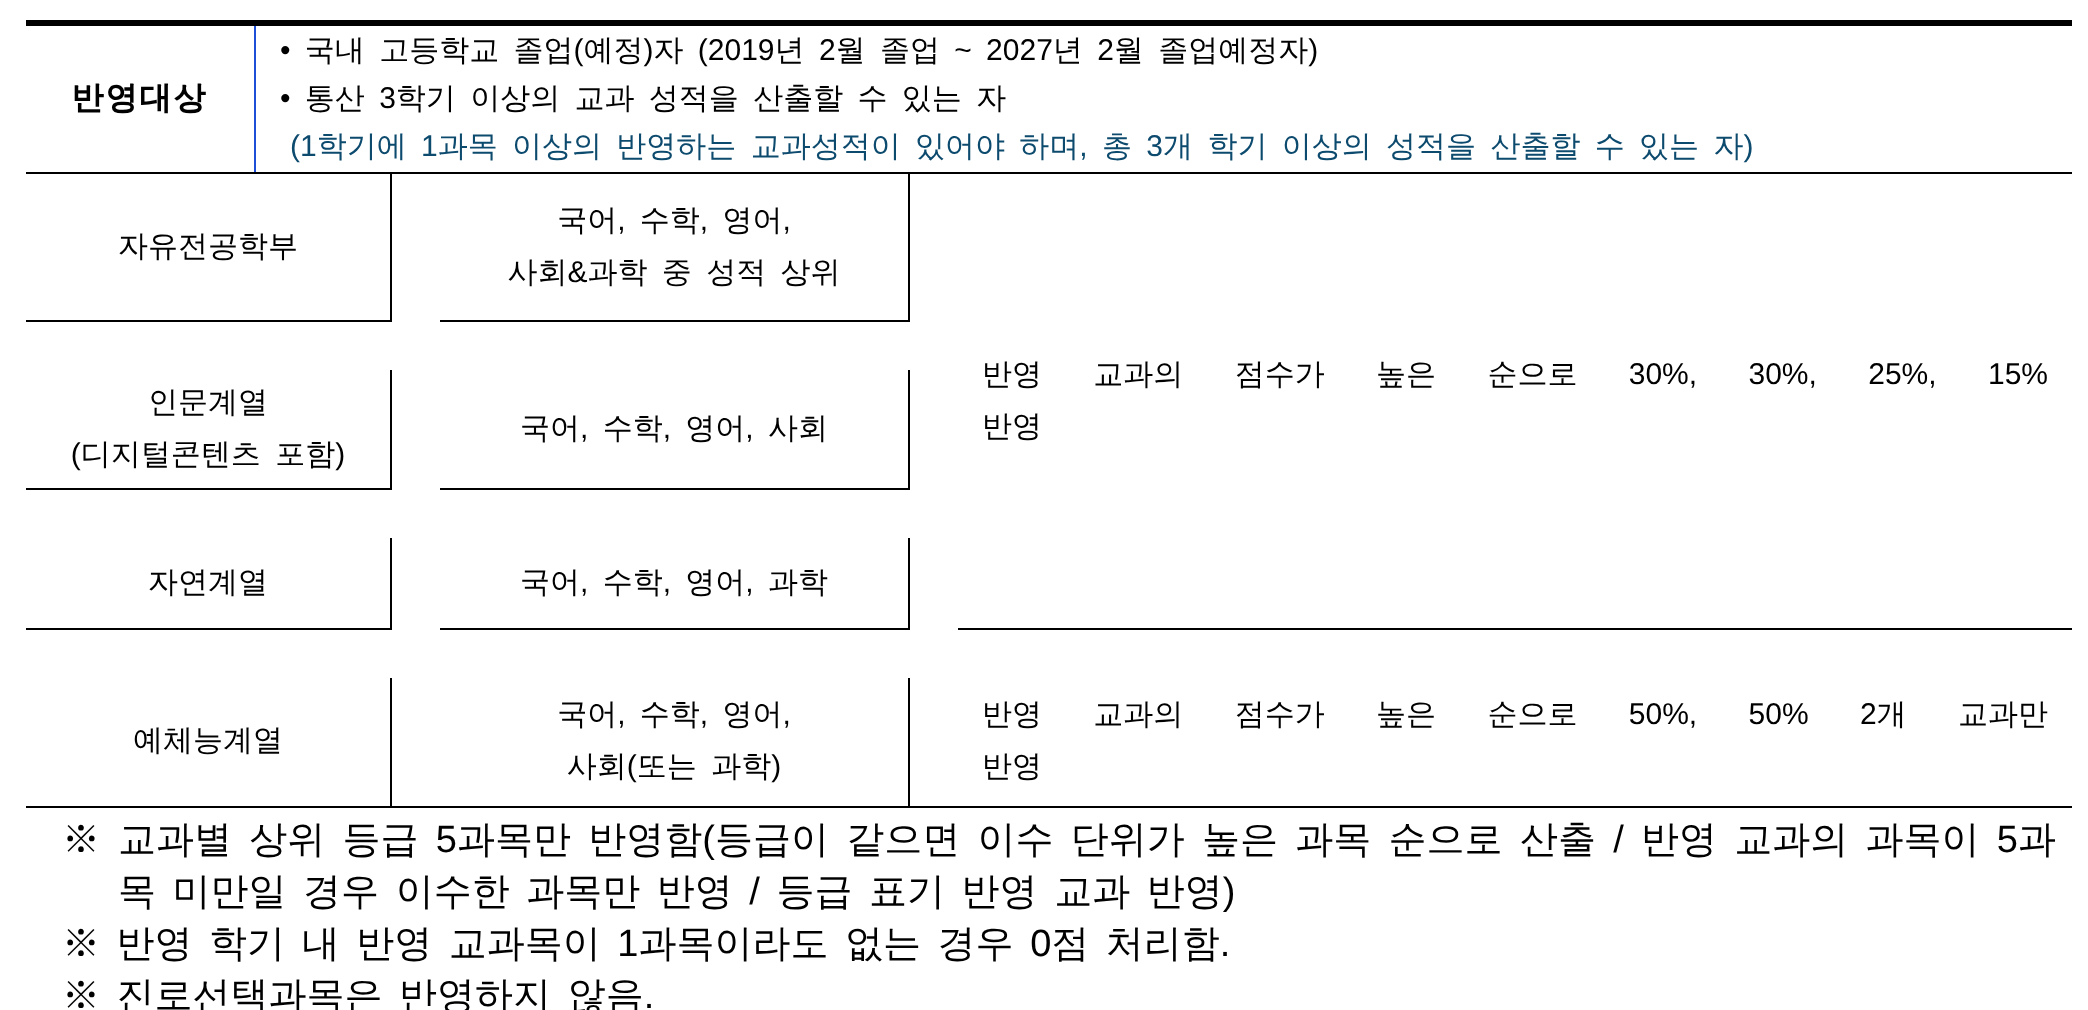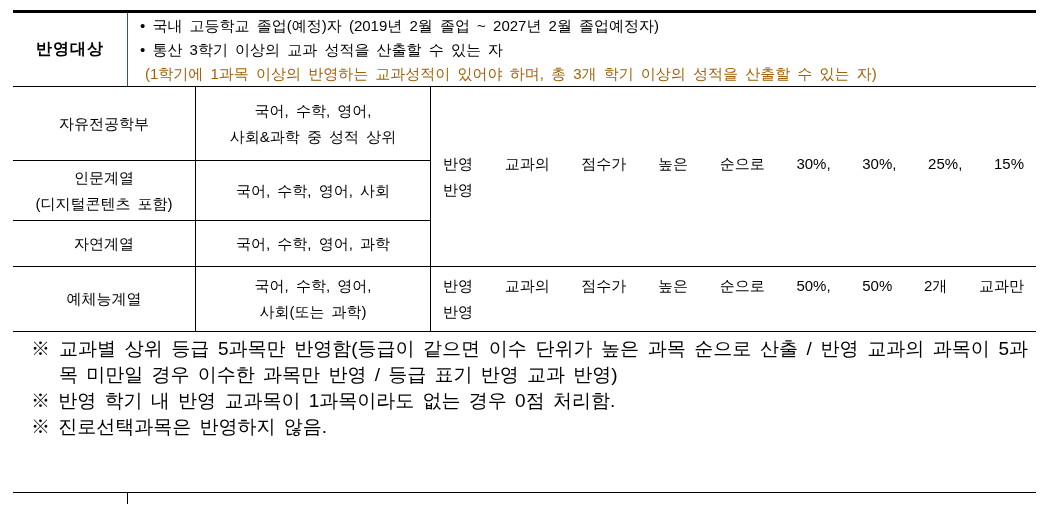--- a/index.html
+++ b/index.html
@@ -9,27 +9,27 @@
   }
   .tbl{position:absolute;left:13px;top:10px;width:1023px;border-top:3px solid #000;}
 
   
   .row1{display:flex;border-bottom:1px solid #000;height:74px;box-sizing:border-box;}
   .hcell{width:115px;flex:none;border-right:1px solid #1d4ed8;box-sizing:border-box;
          display:flex;align-items:center;justify-content:center;
          font-weight:bold;font-size:16px;letter-spacing:1px;}
   .row1-content{flex:1;padding:1px 8px 0 12px;font-size:15px;}
   .ln{line-height:24px;word-spacing:3px;white-space:nowrap;}
-  .ln-blue{color:#a16207;padding-left:5px;}
+  .ln-blue{color:#0c4a6e;padding-left:5px;}
 
   
   .sec{display:flex;border-bottom:1px solid #000;}
   .sec-right{flex:1;min-width:0;}
   .grid{display:grid;grid-template-columns:183px 235px 1fr;
-        grid-template-rows:74px 60px 46px 64px;border-bottom:1px solid #000;}
+        grid-template-rows:74px 60px 46px 64px;border-bottom:1px solid #000;gap:24px;}
   .cell{box-sizing:border-box;font-size:15px;line-height:26px;
         display:flex;align-items:center;justify-content:center;
         text-align:center;white-space:pre-line;word-spacing:3px;}
   .br{border-right:1px solid #000;}
   .bb{border-bottom:1px solid #000;}
   .ratio{justify-content:flex-start;text-align:left;padding:0 12px;}
   .ratio-inner{width:100%;white-space:pre-line;text-align:justify;
                text-align-last:justify;line-height:26px;word-spacing:2px;}
   .g1{grid-column:1}.g2{grid-column:2}.g3{grid-column:3}
   .r1{grid-row:1}.r2{grid-row:2}.r3{grid-row:3}.r4{grid-row:4}

